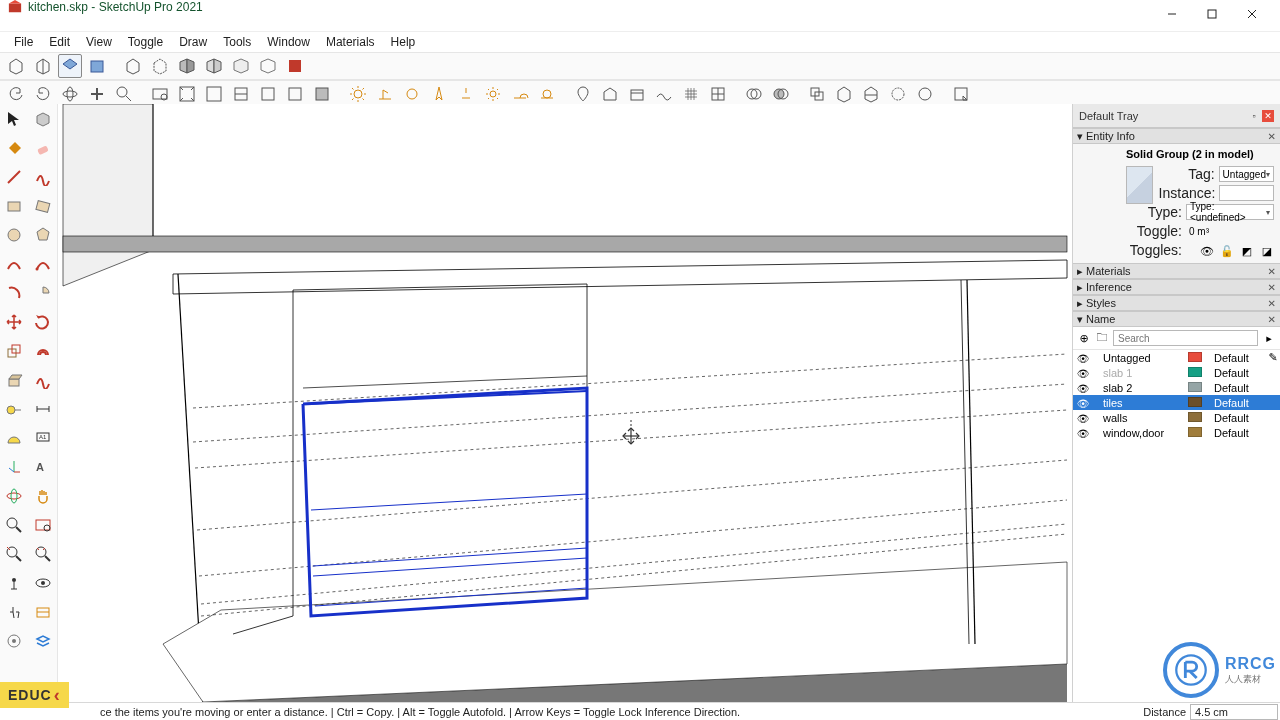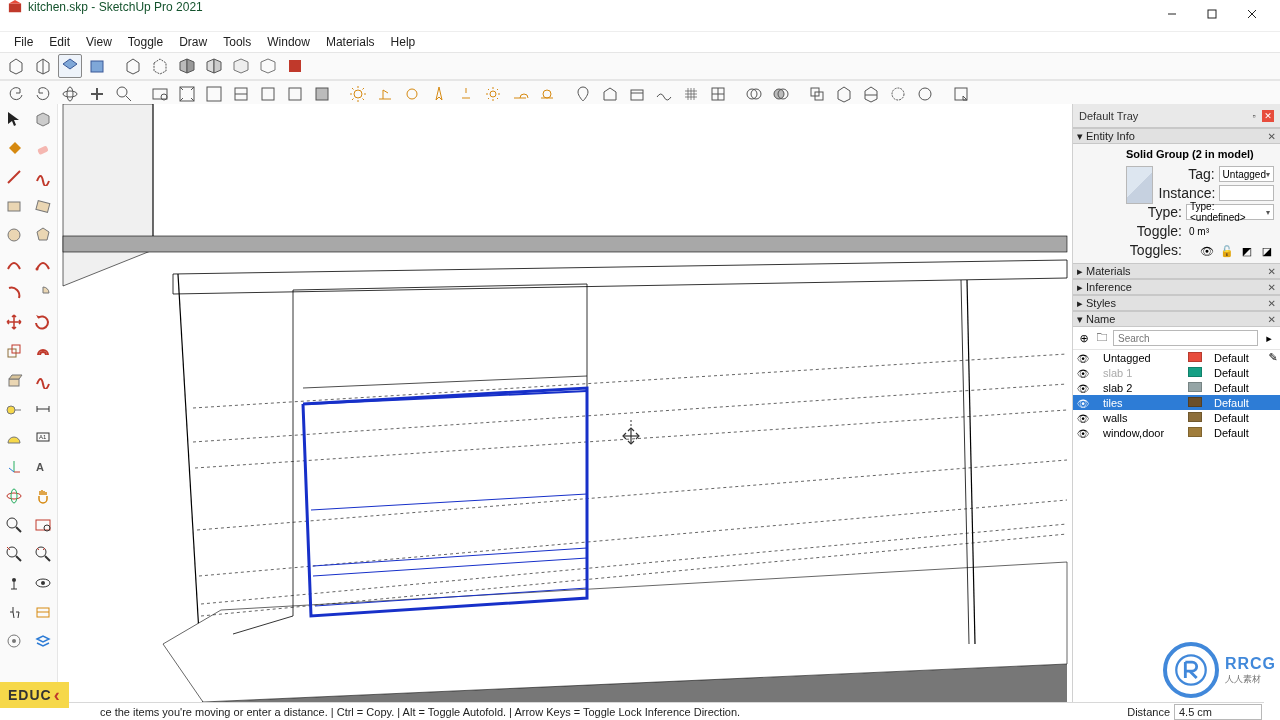--- a/index.html
+++ b/index.html
@@ -74,21 +74,21 @@
 .tag-row.sel { background: #2d7cd6; color: #fff; }
 .tag-row .vis { width: 20px; text-align: center; }
 .tag-row .name { flex: 1; padding-left: 10px; }
 .tag-row.hidden-name .name { color: #aaa; }
 .tag-row .sw { width: 24px; }
 .tag-row .swatch { width: 14px; height: 10px; display: inline-block; border: 1px solid rgba(0,0,0,0.2); }
 .tag-row .dash { width: 54px; padding-left: 2px; }
 .tag-row .pencil { width: 14px; text-align: center; }
 
 
-.statusbar { position: absolute; left: 0; right: 16px; bottom: 0; height: 18px; background: #fff; border-top: 1px solid #d8d8d8; display: flex; align-items: center; font-size: 11px; color: #222; }
+.statusbar { position: absolute; left: 0; right: 0; bottom: 0; height: 18px; background: #fff; border-top: 1px solid #d8d8d8; display: flex; align-items: center; font-size: 11px; color: #222; }
 .statusbar .msg { padding-left: 100px; flex: 1; white-space: nowrap; overflow: hidden; text-overflow: ellipsis; }
 .statusbar .dist-label { padding-right: 4px; }
 .statusbar .dist-box { width: 88px; height: 16px; border: 1px solid #b8b8b8; margin-right: 2px; padding: 0 4px; display: flex; align-items: center; font-size: 11px; background: #fff; }
 
 
 .wm-left { position: absolute; left: 0; bottom: 12px; height: 26px; background: #f6d84a; padding: 0 8px; display: flex; align-items: center; font-size: 14px; font-weight: 700; color: #333; letter-spacing: 1px; }
 .wm-left .arrow { color: #c0392b; font-size: 18px; margin-left: 2px; }
 .wm-right { position: absolute; right: 4px; bottom: 22px; display: flex; align-items: center; gap: 6px; opacity: 0.9; }
 .wm-right .circle { width: 56px; height: 56px; border-radius: 50%; border: 4px solid #2d7cd6; display: flex; align-items: center; justify-content: center; }
 .wm-right .circle svg { width: 34px; height: 34px; }

